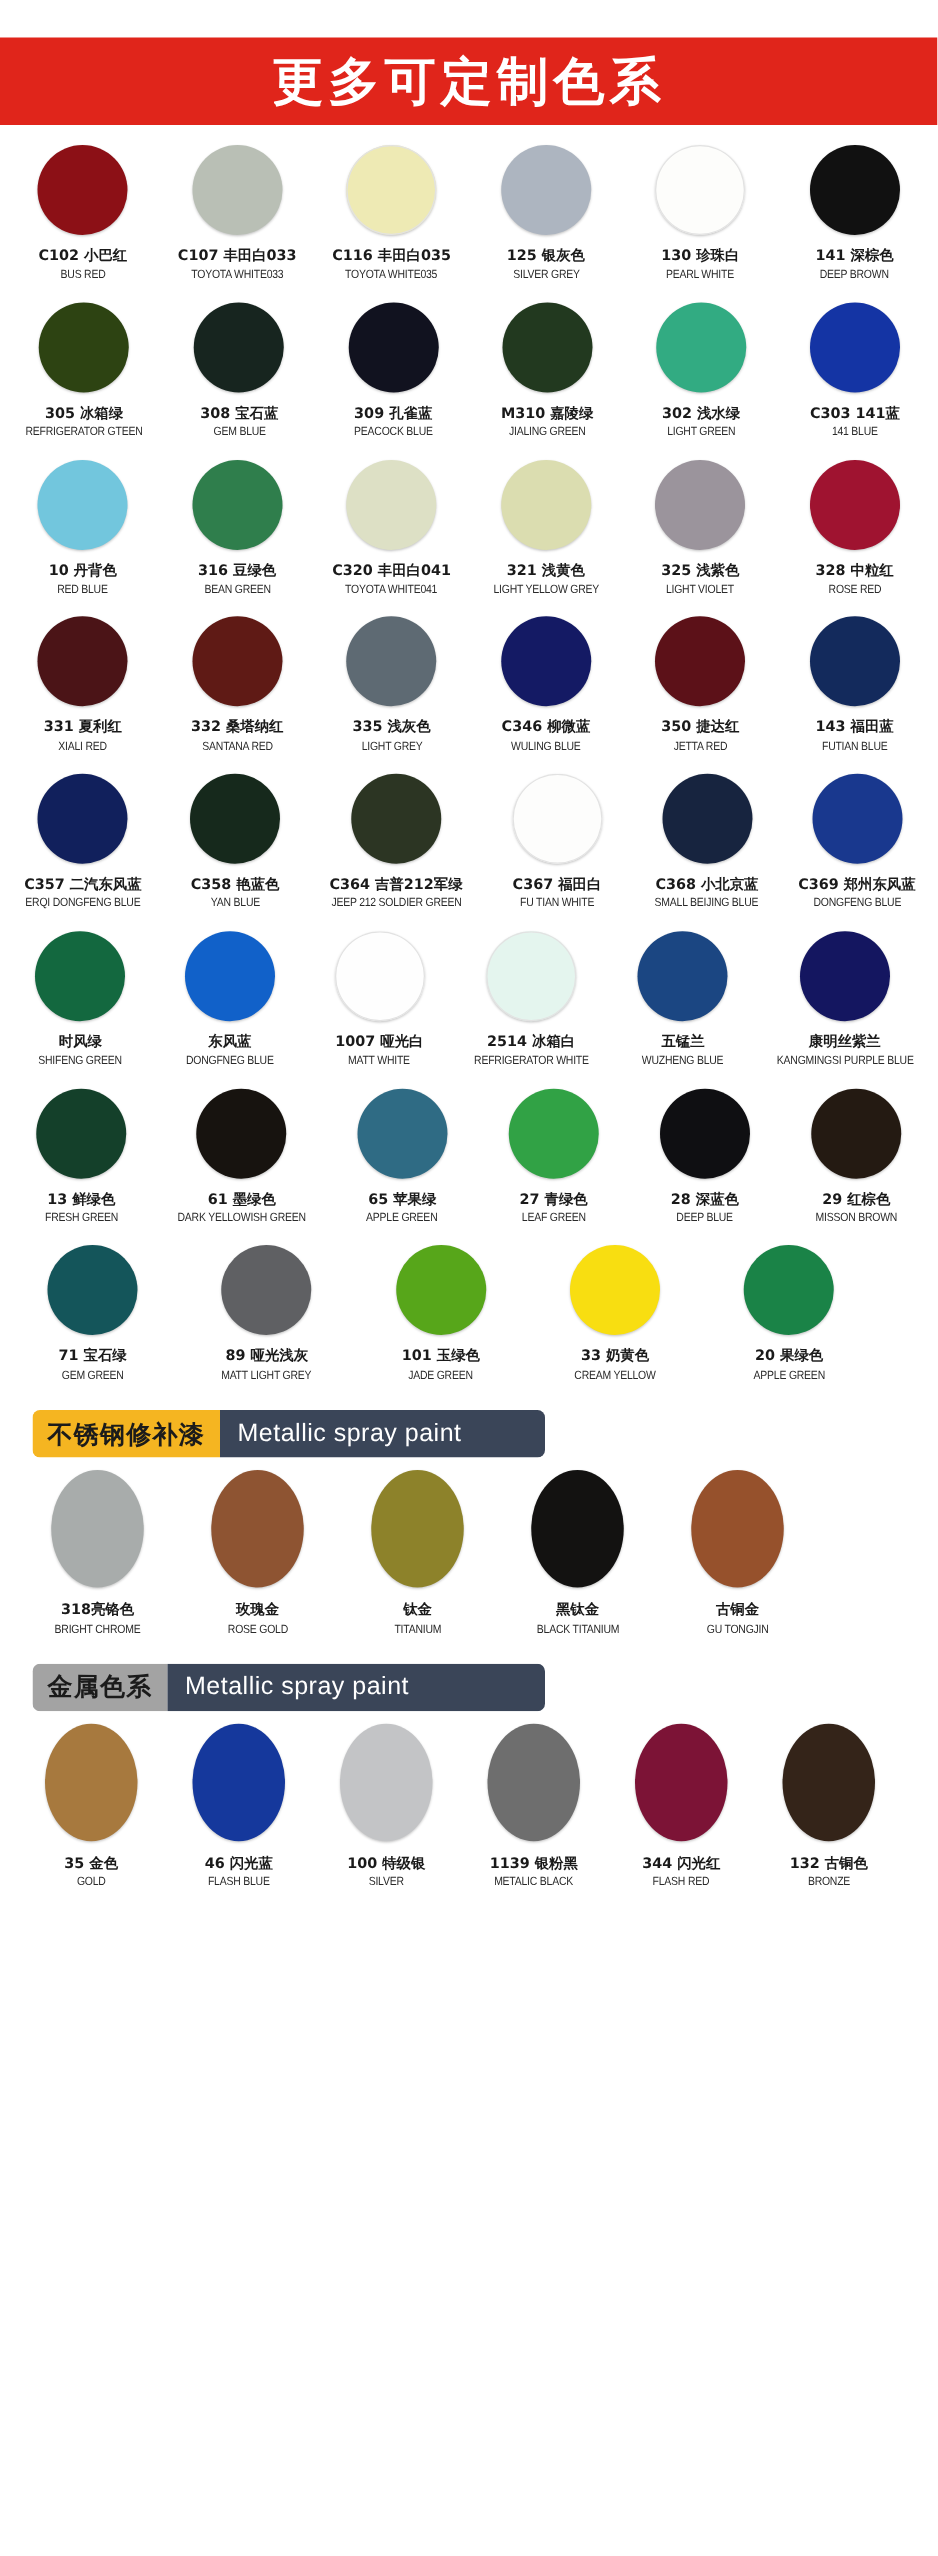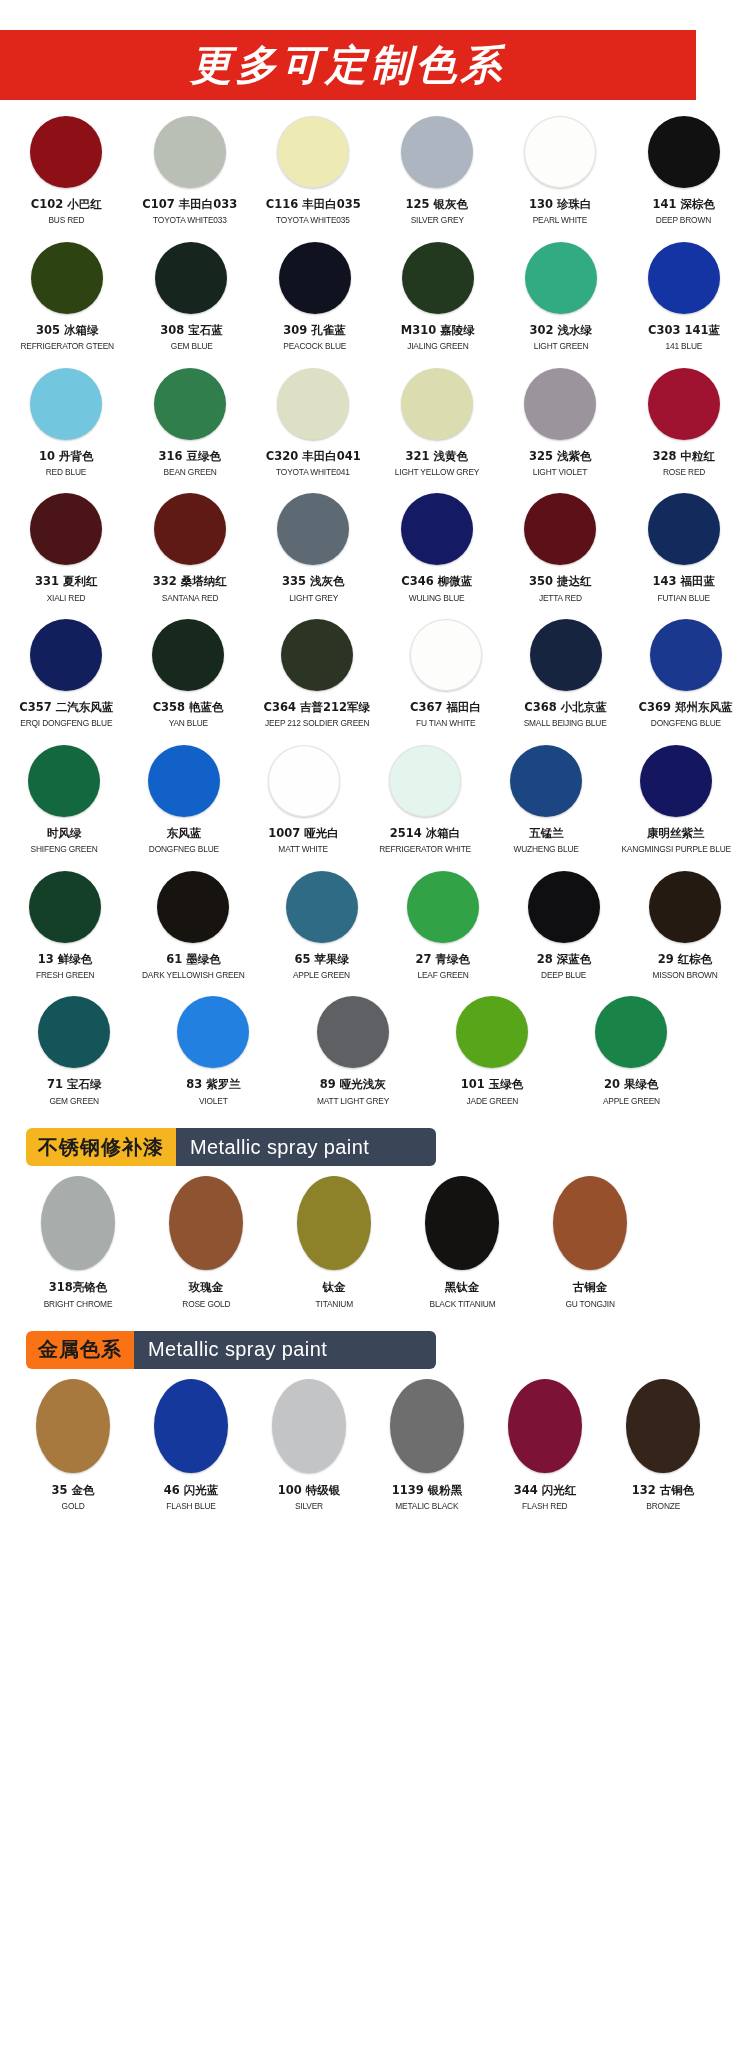--- a/index.html
+++ b/index.html
@@ -11,27 +11,26 @@
   body {
     width: 750px;
     min-height: 2045px;
     position: relative;
     overflow: hidden;
   }
 
   
   .top-gap { height: 30px; background: #ffffff; }
   .banner {
-    width: 696px;
+    width: 750px;
     height: 70px;
     background: #e0251b;
     display: flex;
     align-items: center;
     justify-content: center;
-    font-style: italic;
   }
   .banner-title {
     color: #ffffff;
     font-size: 41px;
     font-weight: bold;
     letter-spacing: 4px;
     line-height: 1;
     font-family: "DejaVu Sans", "Liberation Sans", sans-serif;
   }
 
@@ -370,33 +369,33 @@
           <div class="lbl-en">MISSON BROWN</div>
         </div>
       </div>
       <div class="color-row">
         <div class="swatch-cell">
           <div class="swatch" style="background: rgb(20, 85, 90);"></div>
           <div class="lbl-cn">71 宝石绿</div>
           <div class="lbl-en">GEM GREEN</div>
         </div>
         <div class="swatch-cell">
-          <div class="swatch" style="background: rgb(34, 129, 224);"></div>
-          <div class="lbl-cn">83 紫罗兰</div>
-          <div class="lbl-en">VIOLET</div>
-        </div>
-        <div class="swatch-cell">
           <div class="swatch" style="background: rgb(95, 96, 99);"></div>
           <div class="lbl-cn">89 哑光浅灰</div>
           <div class="lbl-en">MATT LIGHT GREY</div>
         </div>
         <div class="swatch-cell">
           <div class="swatch" style="background: rgb(87, 166, 26);"></div>
           <div class="lbl-cn">101 玉绿色</div>
           <div class="lbl-en">JADE GREEN</div>
+        </div>
+        <div class="swatch-cell">
+          <div class="swatch" style="background: rgb(248, 222, 17);"></div>
+          <div class="lbl-cn">33 奶黄色</div>
+          <div class="lbl-en">CREAM YELLOW</div>
         </div>
         <div class="swatch-cell">
           <div class="swatch" style="background: rgb(26, 131, 71);"></div>
           <div class="lbl-cn">20 果绿色</div>
           <div class="lbl-en">APPLE GREEN</div>
         </div>
       </div>
     </div>
 </div>
 
@@ -426,21 +425,21 @@
         <div class="lbl-cn">黑钛金</div>
         <div class="lbl-en">BLACK TITANIUM</div>
       </div>
       <div class="swatch-cell">
         <div class="swatch oval" style="background: rgb(150, 81, 44);"></div>
         <div class="lbl-cn">古铜金</div>
         <div class="lbl-en">GU TONGJIN</div>
       </div>
     </div>
     <div class="section-head">
-      <div class="sh-cn" style="background: #f97316;">金属色系</div>
+      <div class="sh-cn" style="background: #a3a3a3;">金属色系</div>
       <div class="sh-en" style="background: rgb(58, 69, 88);">Metallic spray paint</div>
     </div>
     <div class="metal-row cols6">
       <div class="swatch-cell">
         <div class="swatch oval" style="background: rgb(167, 121, 62);"></div>
         <div class="lbl-cn">35 金色</div>
         <div class="lbl-en">GOLD</div>
       </div>
       <div class="swatch-cell">
         <div class="swatch oval" style="background: rgb(21, 56, 156);"></div>

